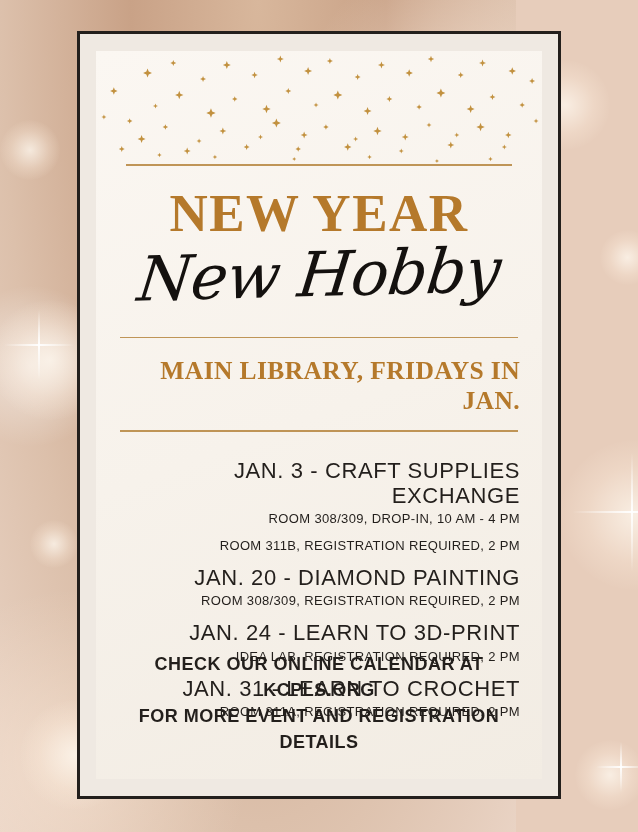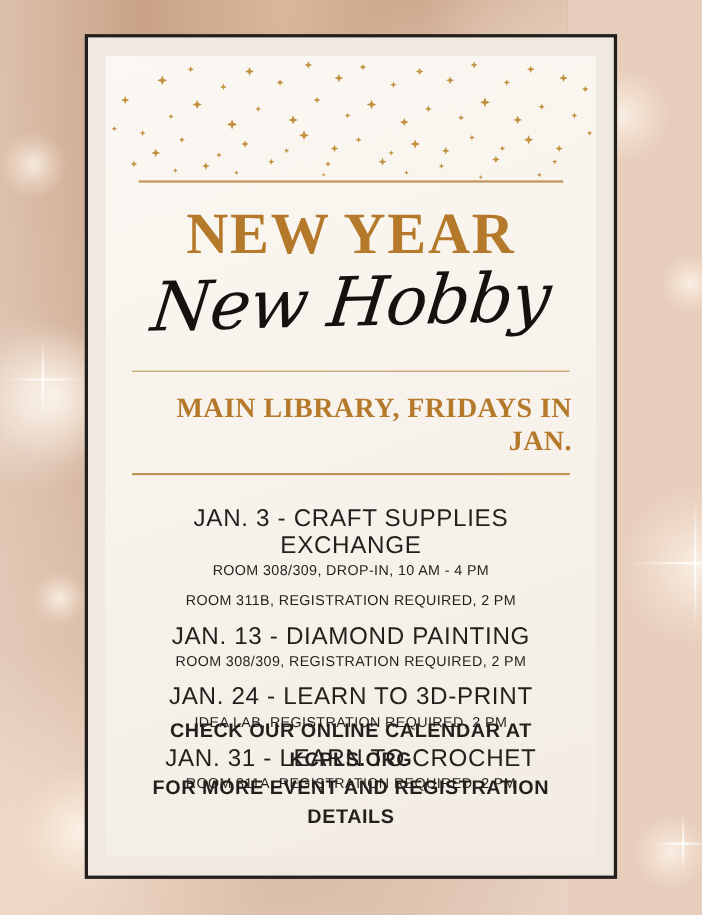--- a/index.html
+++ b/index.html
@@ -142,21 +142,21 @@
     margin-top: 18px;
     margin-bottom: 14px;
   }
 
   .rule.mid2 { margin: 0 2px; }
 
   .events {
     margin-top: 26px;
   }
   .event {
-    text-align: center;
+    text-align: right;
     margin-bottom: 12px;
   }
   .event-title {
     font-family: "Liberation Sans", sans-serif;
     font-weight: normal;
     color: #231f1c;
     font-size: 22px;
     letter-spacing: 0.6px;
     line-height: 1.15;
   }
@@ -301,21 +301,21 @@
           <div class="event">
             <div class="event-title">JAN. 3 - CRAFT SUPPLIES EXCHANGE</div>
             <div class="event-detail">ROOM 308/309, DROP-IN, 10 AM - 4 PM</div>
           </div>
 
           <div class="event">
             <div class="event-detail">ROOM 311B, REGISTRATION REQUIRED, 2 PM</div>
           </div>
 
           <div class="event">
-            <div class="event-title">JAN. 13 - DIAMOND PAINTING</div>
+            <div class="event-title">JAN. 20 - DIAMOND PAINTING</div>
             <div class="event-detail">ROOM 308/309, REGISTRATION REQUIRED, 2 PM</div>
           </div>
 
           <div class="event">
             <div class="event-title">JAN. 24 - LEARN TO 3D-PRINT</div>
             <div class="event-detail">IDEA LAB, REGISTRATION REQUIRED, 2 PM</div>
           </div>
 
           <div class="event">
             <div class="event-title">JAN. 31 - LEARN TO CROCHET</div>

